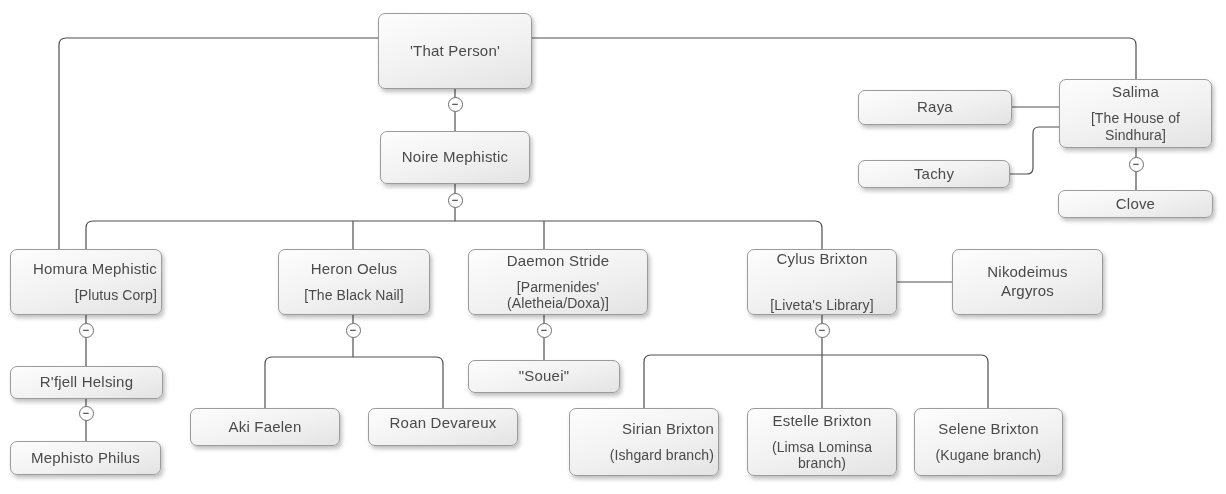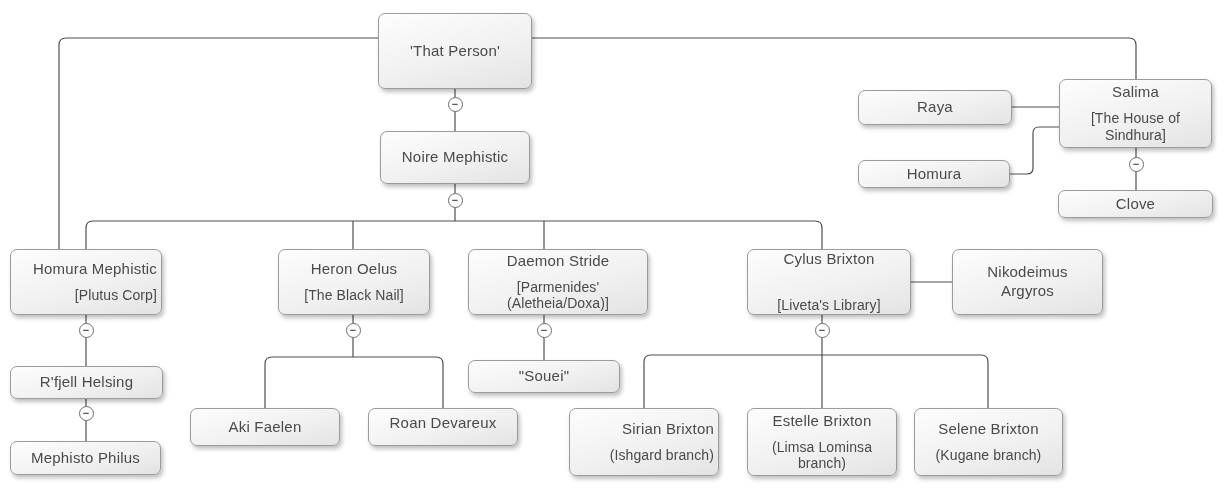--- a/index.html
+++ b/index.html
@@ -67,39 +67,39 @@
         <span class="label">Noire Mephistic</span>
       </div>
       <div class="node" style="left: 858px; top: 90px; width: 154px; height: 35px;">
         <span class="label">Raya</span>
       </div>
       <div class="node" style="left: 1059px; top: 79px; width: 153px; height: 69px;">
         <span class="label">Salima</span>
         <span class="sublabel">[The House of Sindhura]</span>
       </div>
       <div class="node" style="left: 858px; top: 160px; width: 152px; height: 28px;">
-        <span class="label">Homura</span>
+        <span class="label">Tachy</span>
       </div>
       <div class="node" style="left: 1058px; top: 190px; width: 155px; height: 28px;">
         <span class="label">Clove</span>
       </div>
       <div class="node" style="left: 10px; top: 249px; width: 152px; height: 66px; align-items: flex-end;">
         <span class="label">Homura Mephistic</span>
         <span class="sublabel">[Plutus Corp]</span>
       </div>
       <div class="node" style="left: 278px; top: 249px; width: 152px; height: 66px;">
         <span class="label">Heron Oelus</span>
         <span class="sublabel">[The Black Nail]</span>
       </div>
       <div class="node" style="left: 468px; top: 249px; width: 180px; height: 66px;">
         <span class="label">Daemon Stride</span>
         <span class="sublabel">[Parmenides'
 (Aletheia/Doxa)]</span>
       </div>
-      <div class="node" style="left: 747px; top: 249px; width: 164px; height: 66px; gap: 20px;">
+      <div class="node" style="left: 747px; top: 249px; width: 150px; height: 66px; gap: 20px;">
         <span class="label">Cylus Brixton</span>
         <span class="sublabel">[Liveta's Library]</span>
       </div>
       <div class="node" style="left: 952px; top: 249px; width: 151px; height: 66px;">
         <span class="label">Nikodeimus
 Argyros</span>
       </div>
       <div class="node" style="left: 10px; top: 366px; width: 153px; height: 33px;">
         <span class="label">R'fjell Helsing</span>
       </div>

